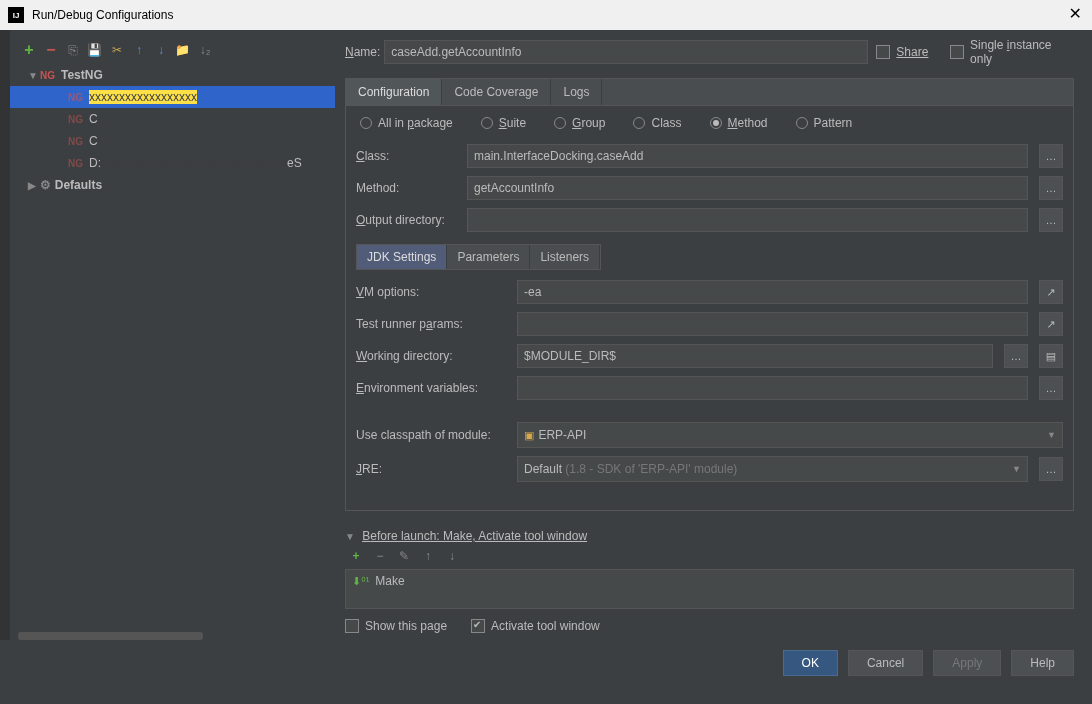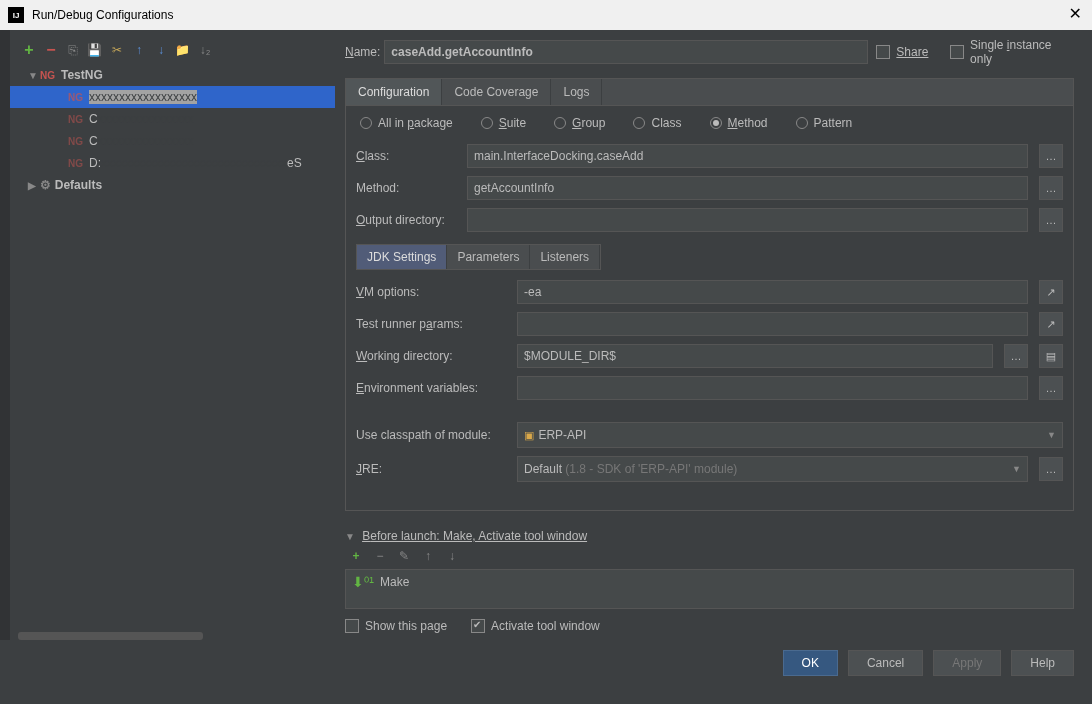--- a/index.html
+++ b/index.html
@@ -17,30 +17,30 @@
 .tb-plus { color: #62b543; font-size: 16px; font-weight: bold; }
 .tb-minus { color: #c75450; font-size: 16px; font-weight: bold; }
 .tree { flex: 1; overflow: auto; }
 .tree-row { display: flex; align-items: center; height: 22px; padding-left: 22px; cursor: pointer; color: #bbb; }
 .tree-row.header { padding-left: 18px; font-weight: bold; }
 .tree-row.selected { background: #2f65ca; color: #fff; }
 .tree-arrow { width: 12px; color: #888; font-size: 10px; }
 .ng-icon { color: #c75450; font-size: 10px; margin-right: 6px; font-weight: bold; }
 .def-icon { color: #888; margin-right: 4px; }
 .obscured { background: #3c3f41; color: #3c3f41; display: inline-block; }
-.obscured.sel { background: #a3a3a3; }
+.obscured.sel { background: #fde047; }
 .scroll-track { height: 8px; background: #3c3f41; margin: 0 8px; }
 .scroll-thumb { width: 60%; height: 100%; background: #555; border-radius: 3px; }
 
 .content { flex: 1; padding: 8px 18px 0 10px; background: #3c3f41; display: flex; flex-direction: column; }
 .name-row { display: flex; align-items: center; height: 32px; gap: 4px; }
 .label { color: #bbb; }
 .label u { text-decoration: underline; }
 .text-input { background: #45494a; border: 1px solid #555; color: #bbb; height: 24px; padding: 0 6px; }
-.name-input { width: 496px; font-weight: bold; }
+.name-input { width: 496px; }
 .chk { width: 14px; height: 14px; border: 1px solid #888; background: #45494a; display: inline-block; margin-right: 6px; cursor: pointer; }
 .chk.checked::after { content: "✔"; color: #bbb; font-size: 10px; position: relative; top: -3px; left: 1px; }
 .chkrow { display: flex; align-items: center; cursor: pointer; }
 
 .config-box { border: 1px solid #555; margin-top: 12px; background: #3c3f41; padding-bottom: 24px; }
 .tabs { display: flex; background: #4a4d4f; border-bottom: 1px solid #555; }
 .tab { padding: 6px 12px; cursor: pointer; border-right: 1px solid #3c3f41; }
 .tab.active { background: #515658; color: #dcdcdc; }
 .radio-row { display: flex; gap: 28px; padding: 10px 14px; }
 .radio { display: flex; align-items: center; gap: 6px; cursor: pointer; }
@@ -254,21 +254,21 @@
       </div>
       <div class="mini-toolbar">
         <span class="mini-btn add">+</span>
         <span class="mini-btn">−</span>
         <span class="mini-btn">✎</span>
         <span class="mini-btn">↑</span>
         <span class="mini-btn">↓</span>
       </div>
       <div class="launch-list">
         <div class="launch-item">
-          <span style="color:#62b543; font-size:14px">⬇⁰¹</span>
+          <span style="color:#62b543; font-size:11px">⬇⁰¹</span>
           <span>Make</span>
         </div>
       </div>
       <div class="footer-chk">
         <label class="chkrow">
             <span class="chk"></span>
             <span>Show this page</span>
           </label>
         <label class="chkrow">
             <span class="chk checked"></span>

